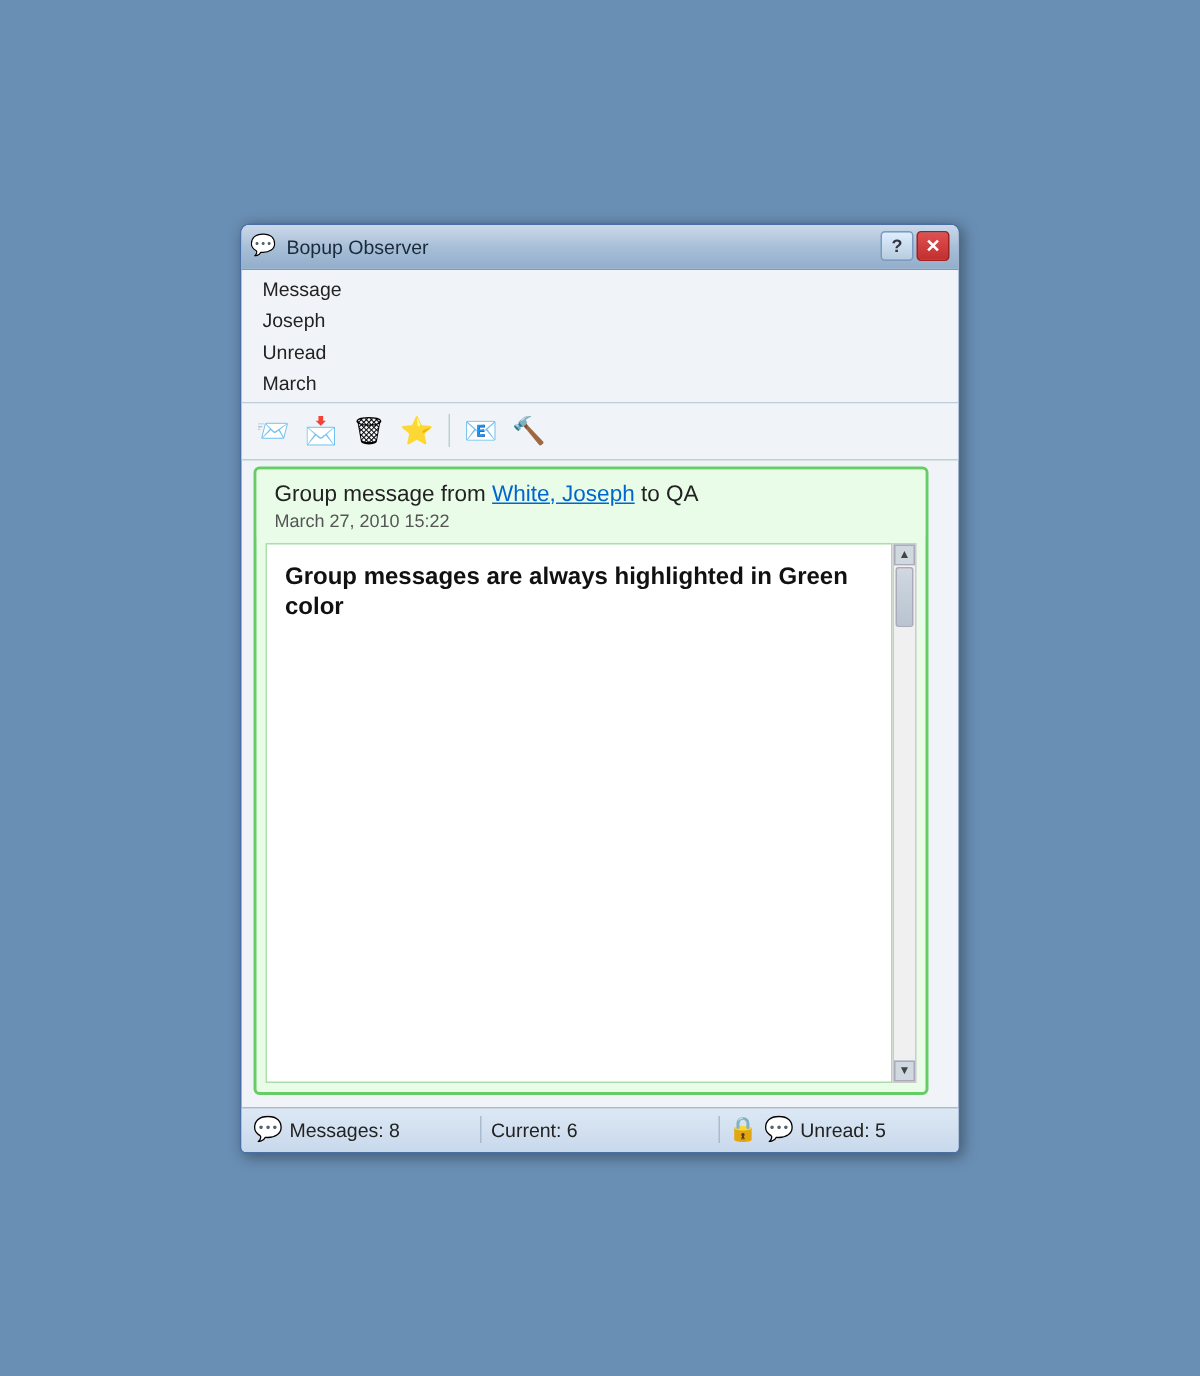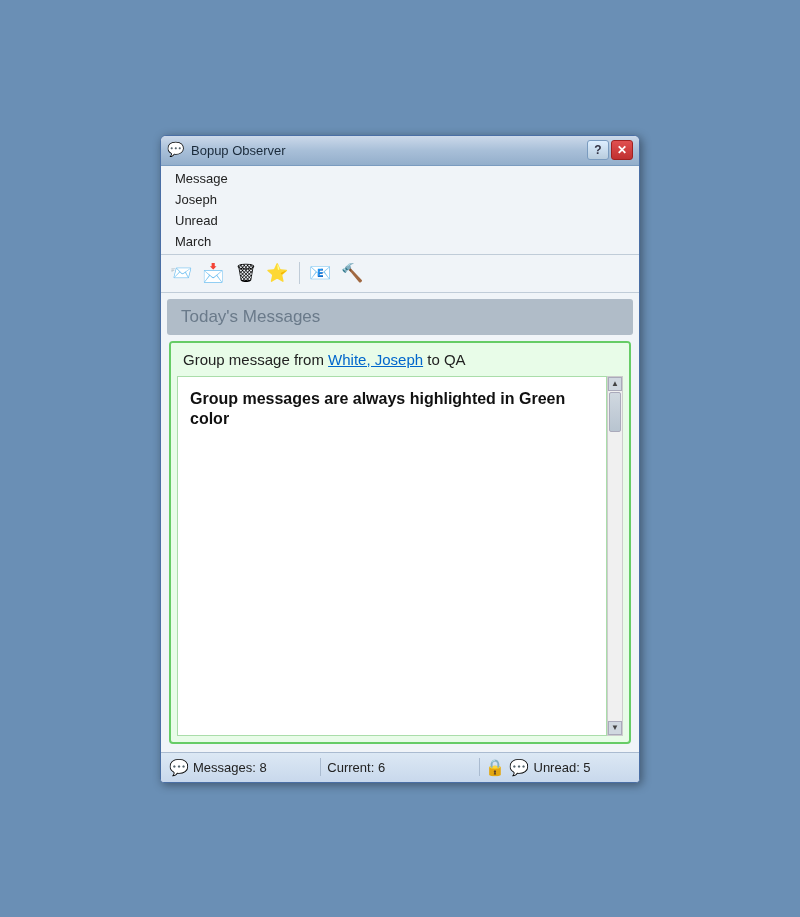--- a/index.html
+++ b/index.html
@@ -139,21 +139,21 @@
     }
 
     .section-header-text {
       font-size: 17px;
       color: #6a7a8a;
       font-weight: normal;
     }
 
     
     .message-container {
-      margin: 4px 8px 8px 8px;
+      margin: 4px 20px 8px 8px;
       border: 2px solid #66cc66;
       border-radius: 4px;
       background: #e8fce8;
       overflow: hidden;
     }
 
     .message-header {
       padding: 8px 12px 4px 12px;
       background: #e8fce8;
     }
@@ -307,29 +307,27 @@
     </div>
     <div class="toolbar-separator"></div>
     <div class="toolbar-btn">
       <span>📧</span>
     </div>
     <div class="toolbar-btn">
       <span>🔨</span>
     </div>
   </div>
 
-  <div class="section-header">
-    <span class="section-header-text">Today's Messages</span>
-  </div>
 
   <div class="message-container">
     <div class="message-header">
       <div class="message-from">
         <span>Group message from </span><a class="message-from-link">White, Joseph</a><span> to QA</span>
       </div>
+      <div class="message-date">March 27, 2010 15:22</div>
     </div>
     <div class="message-body-wrapper">
       <div class="message-body">
         <div class="message-body-text">Group messages are always highlighted in Green color</div>
       </div>
       <div class="scrollbar">
         <div class="scrollbar-up">▲</div>
         <div class="scrollbar-track">
           <div class="scrollbar-thumb"></div>
         </div>

